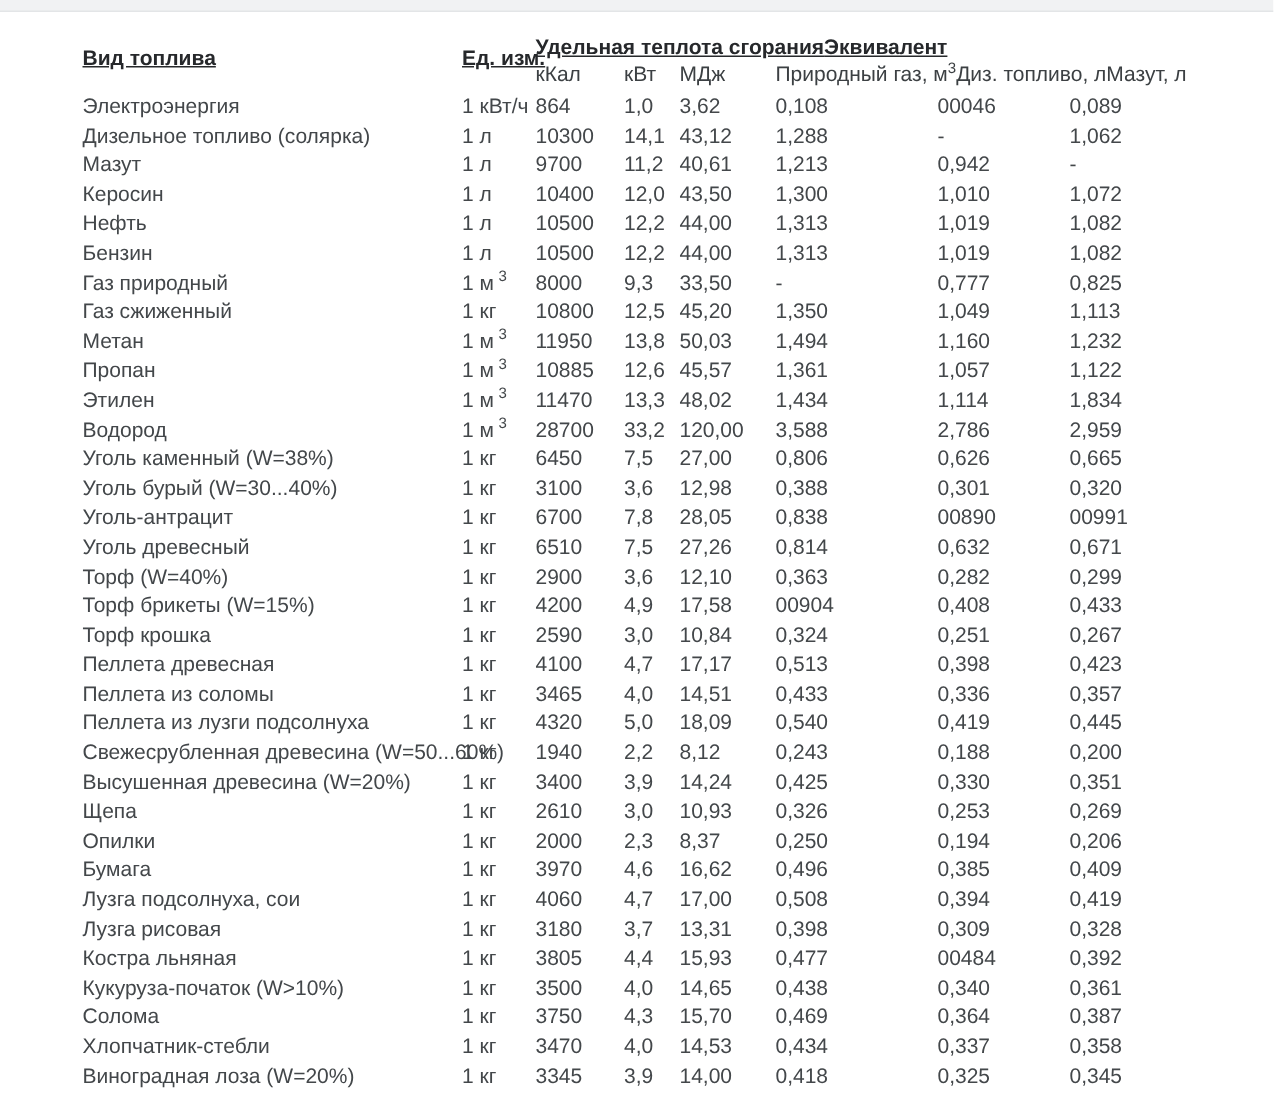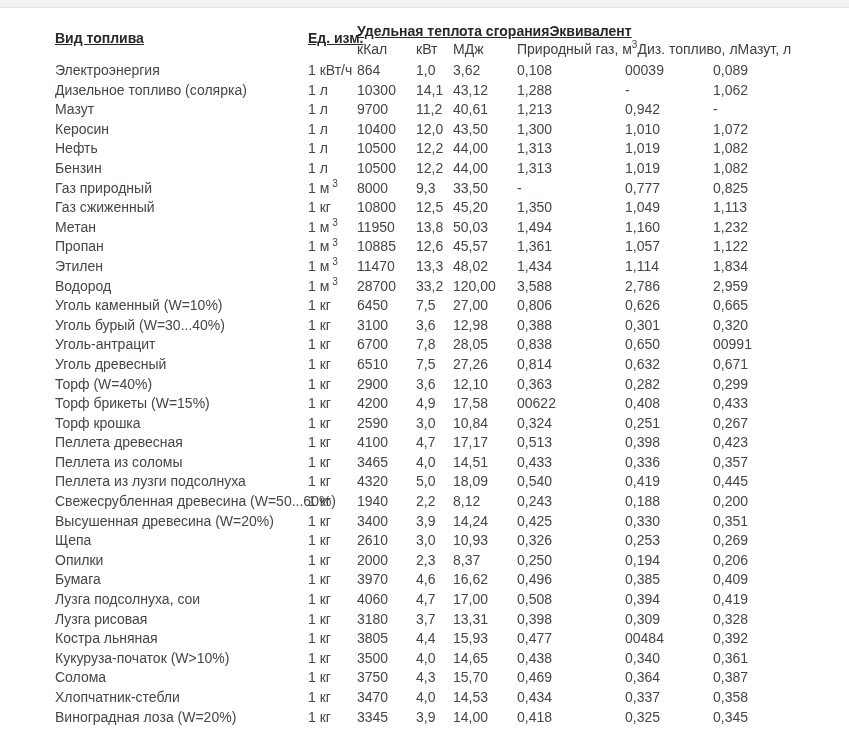--- a/index.html
+++ b/index.html
@@ -94,21 +94,21 @@
       </tr>
     </thead>
     <tbody>
         <tr>
           <td>Электроэнергия</td>
           <td>1 кВт/ч</td>
           <td>864</td>
           <td>1,0</td>
           <td>3,62</td>
           <td>0,108</td>
-          <td>00039</td>
+          <td>00046</td>
           <td>0,089</td>
         </tr>
         <tr>
           <td>Дизельное топливо (солярка)</td>
           <td>1 л</td>
           <td>10300</td>
           <td>14,1</td>
           <td>43,12</td>
           <td>1,288</td>
           <td>-</td>
@@ -208,21 +208,21 @@
           <td>Водород</td>
           <td>1 м<sup>3</sup></td>
           <td>28700</td>
           <td>33,2</td>
           <td>120,00</td>
           <td>3,588</td>
           <td>2,786</td>
           <td>2,959</td>
         </tr>
         <tr>
-          <td>Уголь каменный (W=10%)</td>
+          <td>Уголь каменный (W=38%)</td>
           <td>1 кг</td>
           <td>6450</td>
           <td>7,5</td>
           <td>27,00</td>
           <td>0,806</td>
           <td>0,626</td>
           <td>0,665</td>
         </tr>
         <tr>
           <td>Уголь бурый (W=30...40%)</td>
@@ -234,21 +234,21 @@
           <td>0,301</td>
           <td>0,320</td>
         </tr>
         <tr>
           <td>Уголь-антрацит</td>
           <td>1 кг</td>
           <td>6700</td>
           <td>7,8</td>
           <td>28,05</td>
           <td>0,838</td>
-          <td>0,650</td>
+          <td>00890</td>
           <td>00991</td>
         </tr>
         <tr>
           <td>Уголь древесный</td>
           <td>1 кг</td>
           <td>6510</td>
           <td>7,5</td>
           <td>27,26</td>
           <td>0,814</td>
           <td>0,632</td>
@@ -263,21 +263,21 @@
           <td>0,363</td>
           <td>0,282</td>
           <td>0,299</td>
         </tr>
         <tr>
           <td>Торф брикеты (W=15%)</td>
           <td>1 кг</td>
           <td>4200</td>
           <td>4,9</td>
           <td>17,58</td>
-          <td>00622</td>
+          <td>00904</td>
           <td>0,408</td>
           <td>0,433</td>
         </tr>
         <tr>
           <td>Торф крошка</td>
           <td>1 кг</td>
           <td>2590</td>
           <td>3,0</td>
           <td>10,84</td>
           <td>0,324</td>

